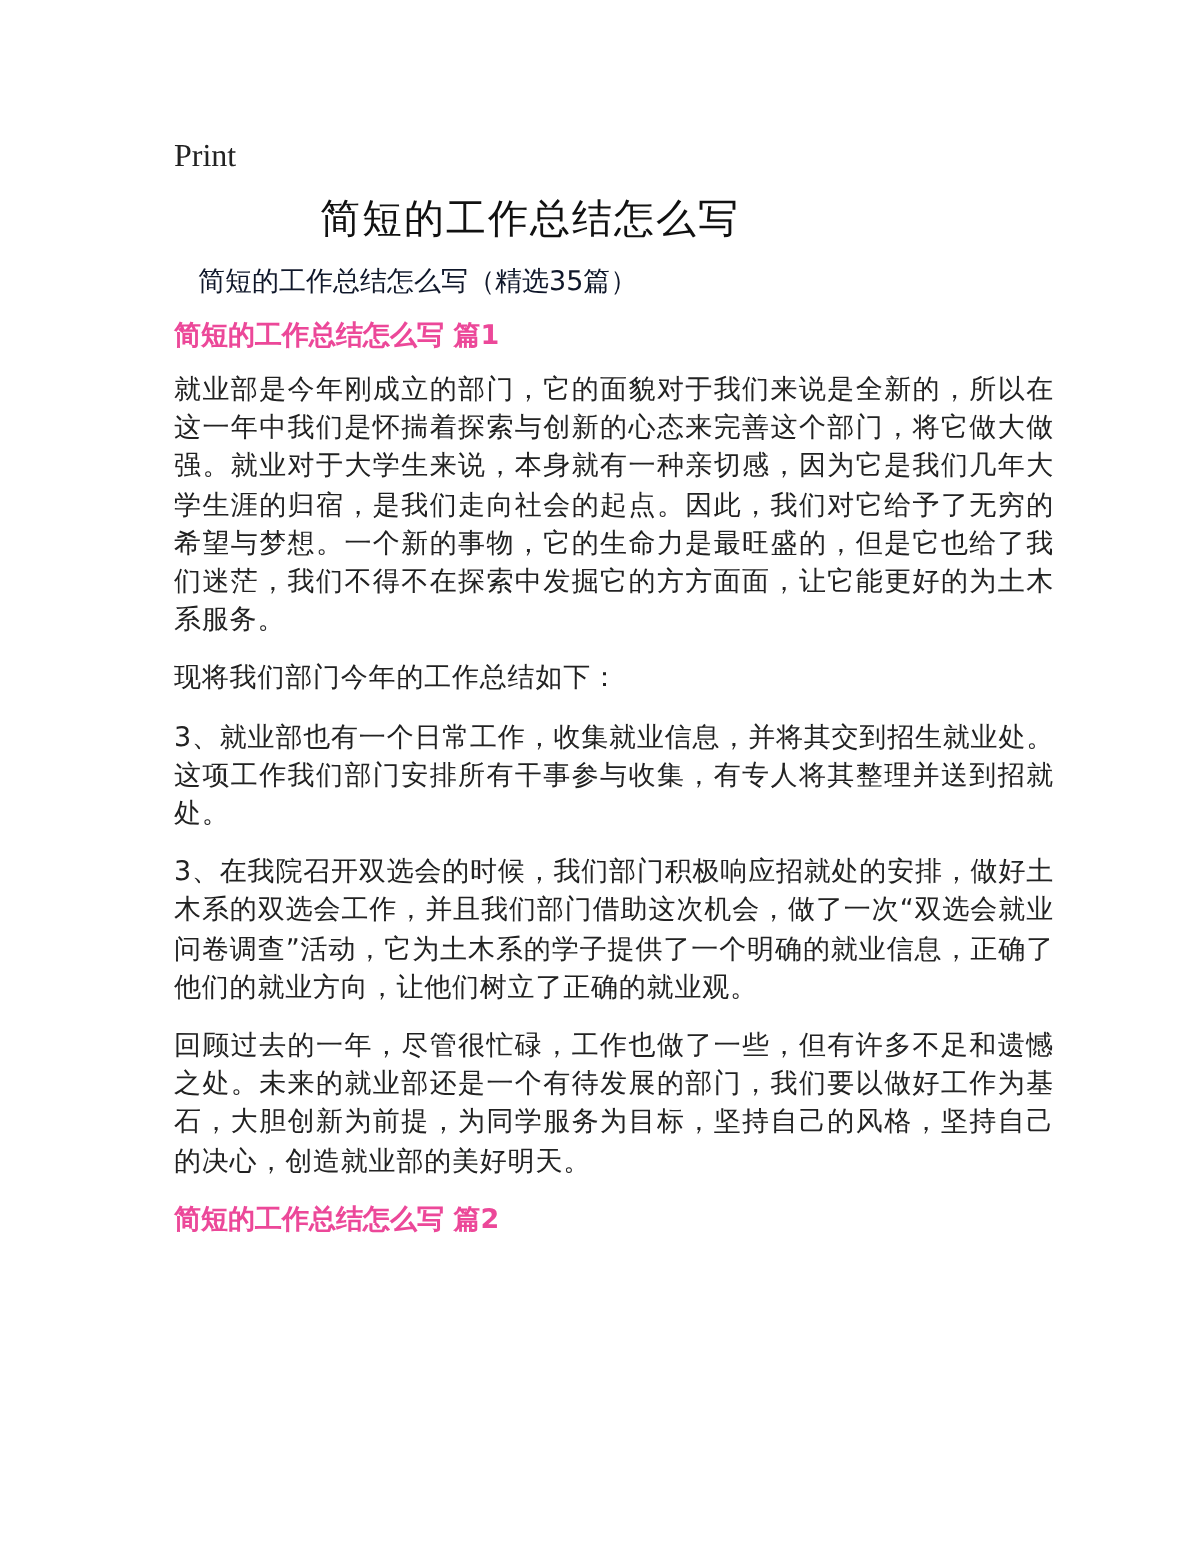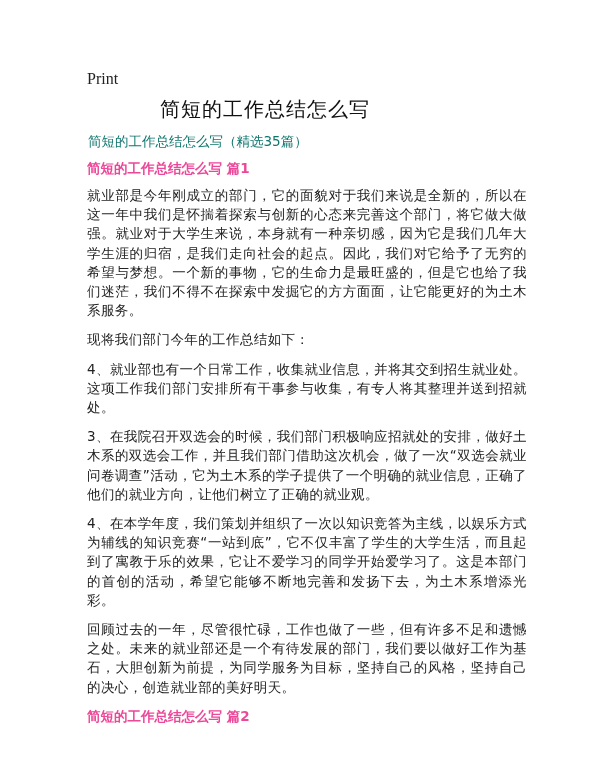--- a/index.html
+++ b/index.html
@@ -11,43 +11,42 @@
     .print-label {
       position: absolute; left: 87px; top: 70px;
       font-family: "Liberation Serif", "DejaVu Serif", serif;
       font-size: 16px; color: #222;
     }
     .doc-title {
       position: absolute; left: 0; width: 530px; top: 96px;
       text-align: center; font-size: 20px; color: #111; letter-spacing: 1px;
     }
     .content { position: absolute; left: 87px; top: 132px; width: 440px; }
-    .subtitle { font-size: 13.5px; line-height: 19px; margin: 0 0 8px 1px; color: #0f766e; }
+    .subtitle { font-size: 13.5px; line-height: 19px; margin: 0 0 8px 12px; color: #0f172a; }
     .section-heading { font-size: 13.5px; font-weight: bold; line-height: 19px; margin: 0 0 8px 0; color: #ec4899; }
     .para {
       font-size: 13.5px; line-height: 19.2px; margin: 0 0 10px 0; color: #222;
       text-align: justify; letter-spacing: 0.4px;
     }
   </style>
 </head>
 <body>
 
 <div class="print-label">Print</div>
 <h1 class="doc-title" style="margin:0;font-weight:normal;">简短的工作总结怎么写</h1>
 
 <div class="content">
   <p class="subtitle">简短的工作总结怎么写（精选35篇）</p>
 
   <section>
     <h2 class="section-heading">简短的工作总结怎么写 篇1</h2>
     <p class="para">就业部是今年刚成立的部门，它的面貌对于我们来说是全新的，所以在这一年中我们是怀揣着探索与创新的心态来完善这个部门，将它做大做强。就业对于大学生来说，本身就有一种亲切感，因为它是我们几年大学生涯的归宿，是我们走向社会的起点。因此，我们对它给予了无穷的希望与梦想。一个新的事物，它的生命力是最旺盛的，但是它也给了我们迷茫，我们不得不在探索中发掘它的方方面面，让它能更好的为土木系服务。</p>
     <p class="para">现将我们部门今年的工作总结如下：</p>
-    <p class="para">4、就业部也有一个日常工作，收集就业信息，并将其交到招生就业处。这项工作我们部门安排所有干事参与收集，有专人将其整理并送到招就处。</p>
+    <p class="para">3、就业部也有一个日常工作，收集就业信息，并将其交到招生就业处。这项工作我们部门安排所有干事参与收集，有专人将其整理并送到招就处。</p>
     <p class="para">3、在我院召开双选会的时候，我们部门积极响应招就处的安排，做好土木系的双选会工作，并且我们部门借助这次机会，做了一次“双选会就业问卷调查”活动，它为土木系的学子提供了一个明确的就业信息，正确了他们的就业方向，让他们树立了正确的就业观。</p>
-    <p class="para">4、在本学年度，我们策划并组织了一次以知识竞答为主线，以娱乐方式为辅线的知识竞赛“一站到底”，它不仅丰富了学生的大学生活，而且起到了寓教于乐的效果，它让不爱学习的同学开始爱学习了。这是本部门的首创的活动，希望它能够不断地完善和发扬下去，为土木系增添光彩。</p>
     <p class="para">回顾过去的一年，尽管很忙碌，工作也做了一些，但有许多不足和遗憾之处。未来的就业部还是一个有待发展的部门，我们要以做好工作为基石，大胆创新为前提，为同学服务为目标，坚持自己的风格，坚持自己的决心，创造就业部的美好明天。</p>
   </section>
 
   <section>
     <h2 class="section-heading">简短的工作总结怎么写 篇2</h2>
 
   </section>
 </div>
 
 </body></html>

